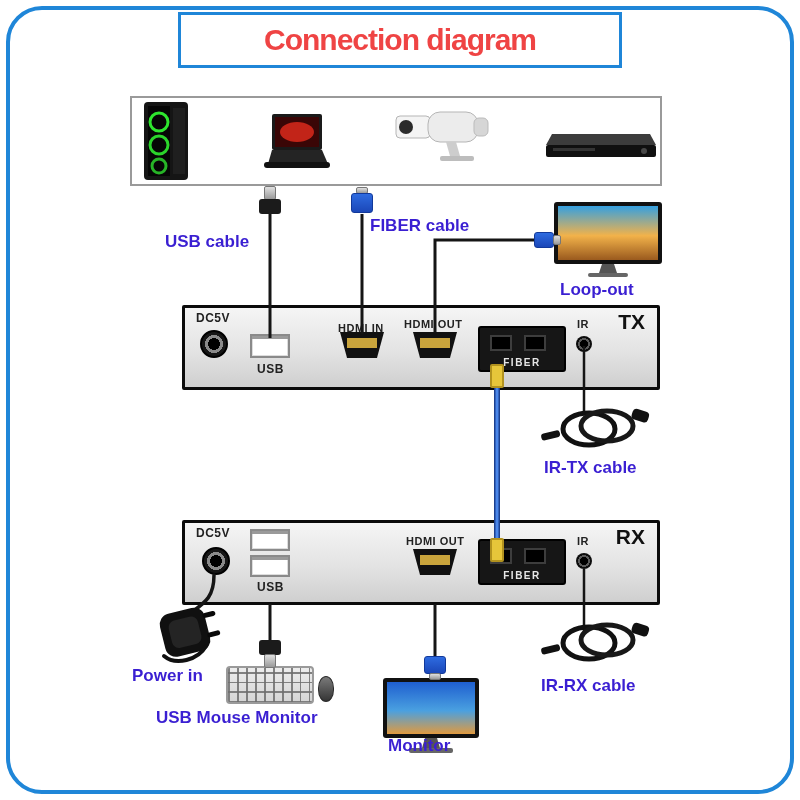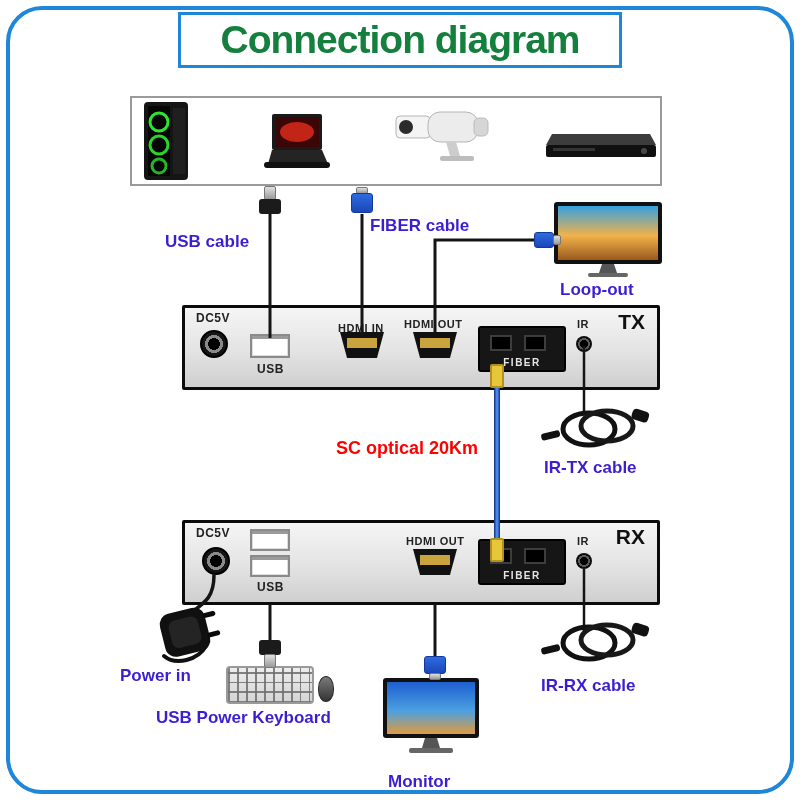--- a/index.html
+++ b/index.html
@@ -1,20 +1,20 @@
 <!DOCTYPE html>
 <html><head>
 <meta charset="utf-8">
 <style>
   *{margin:0;padding:0;box-sizing:border-box}
   html,body{width:800px;height:800px;background:#fff;font-family:"Liberation Sans",sans-serif}
   .canvas{position:relative;width:800px;height:800px;background:#fff;overflow:hidden}
   .frame{position:absolute;inset:6px;border:4px solid #1f86d8;border-radius:36px;z-index:1}
   .title-box{position:absolute;left:178px;top:12px;width:444px;height:56px;background:#fff;border:3px solid #1f86d8;display:flex;align-items:center;justify-content:center;z-index:6}
-  .title-box span{font-size:39px;font-weight:bold;color:#15803d;letter-spacing:-1px}
+  .title-box span{font-size:30px;font-weight:bold;color:#ef4444;letter-spacing:-1px}
   .src-box{position:absolute;left:130px;top:96px;width:532px;height:90px;border:2px solid #9a9a9a;background:#fff;z-index:2}
   .icon-abs{position:absolute;z-index:3}
   .overlay{position:absolute;left:0;top:0;z-index:3;pointer-events:none}
   .toplayer{position:absolute;left:0;top:0;z-index:4;pointer-events:none}
 
   .device{position:absolute;width:478px;height:85px;border:3px solid #0b0b0b;border-radius:2px;
           background:linear-gradient(180deg,#f5f5f5 0%,#e3e3e3 55%,#cfcfcf 100%);z-index:2}
   .device.tx{left:182px;top:305px}
   .device.rx{left:182px;top:520px}
   .dev-tag{position:absolute;right:12px;top:2px;font-size:21px;font-weight:bold;color:#111}
@@ -215,20 +215,19 @@
     </defs>
     <rect x="2" y="2" width="96" height="60" rx="3" fill="#111"></rect>
     <rect x="6" y="6" width="88" height="52" fill="url(#g-scene)"></rect>
     <path d="M44 62 L56 62 L59 72 L41 72 Z" fill="#555"></path>
     <rect x="28" y="72" width="44" height="5" rx="2" fill="#666"></rect>
   </svg>
 
   <span class="lbl" style="left:165px;top:232px">USB cable</span>
   <span class="lbl" style="left:370px;top:216px">FIBER cable</span>
   <span class="lbl" style="left:560px;top:280px">Loop-out</span>
-  <span class="lbl red" style="left:336px;top:438px">SC optical 20Km</span>
   <span class="lbl" style="left:544px;top:458px">IR-TX cable</span>
-  <span class="lbl" style="left:120px;top:666px">Power in</span>
-  <span class="lbl" style="left:156px;top:708px">USB Power Keyboard</span>
-  <span class="lbl" style="left:388px;top:772px">Monitor</span>
+  <span class="lbl" style="left:132px;top:666px">Power in</span>
+  <span class="lbl" style="left:156px;top:708px">USB Mouse Monitor</span>
+  <span class="lbl" style="left:388px;top:736px">Monitor</span>
   <span class="lbl" style="left:541px;top:676px">IR-RX cable</span>
 
 </div>
 
 </body></html>

